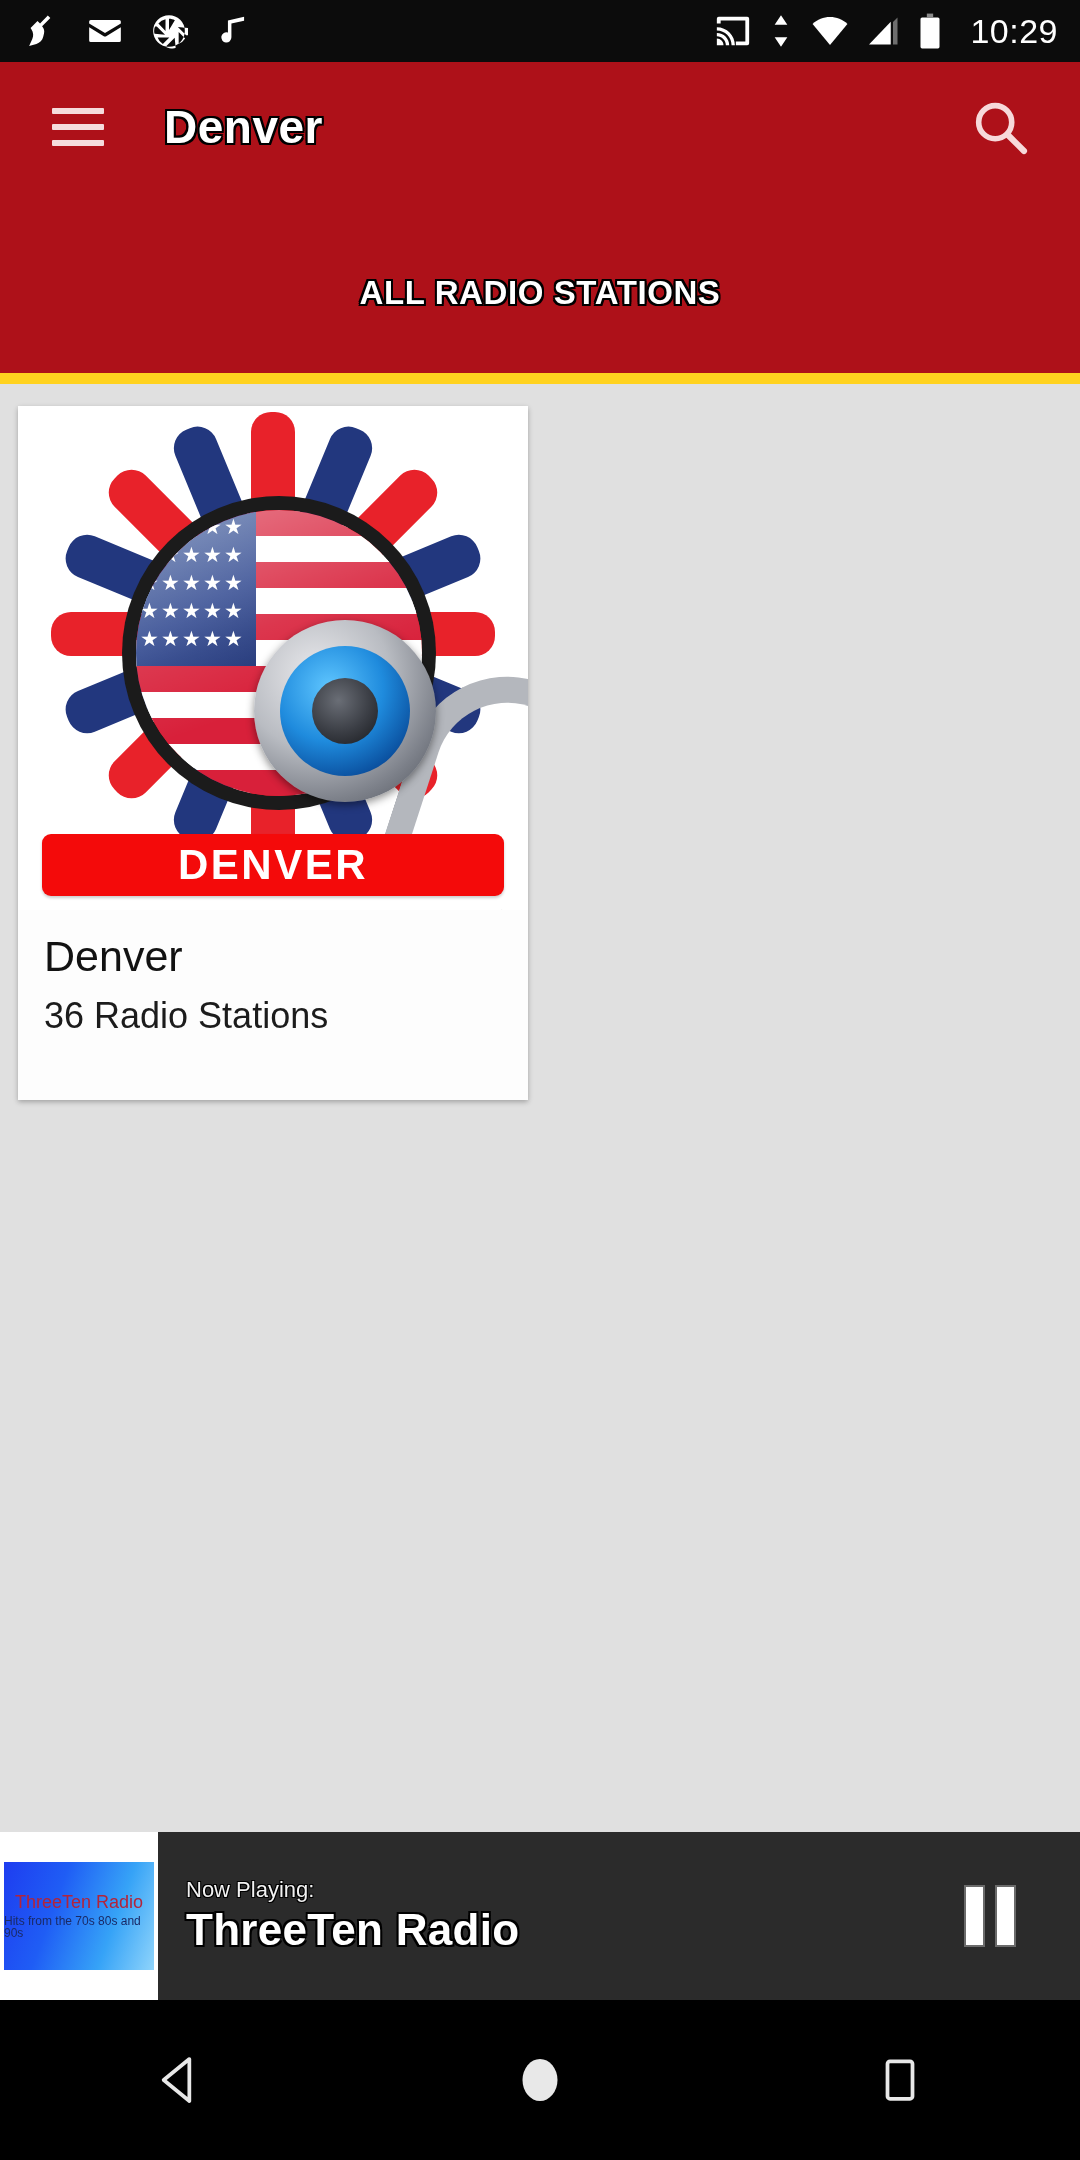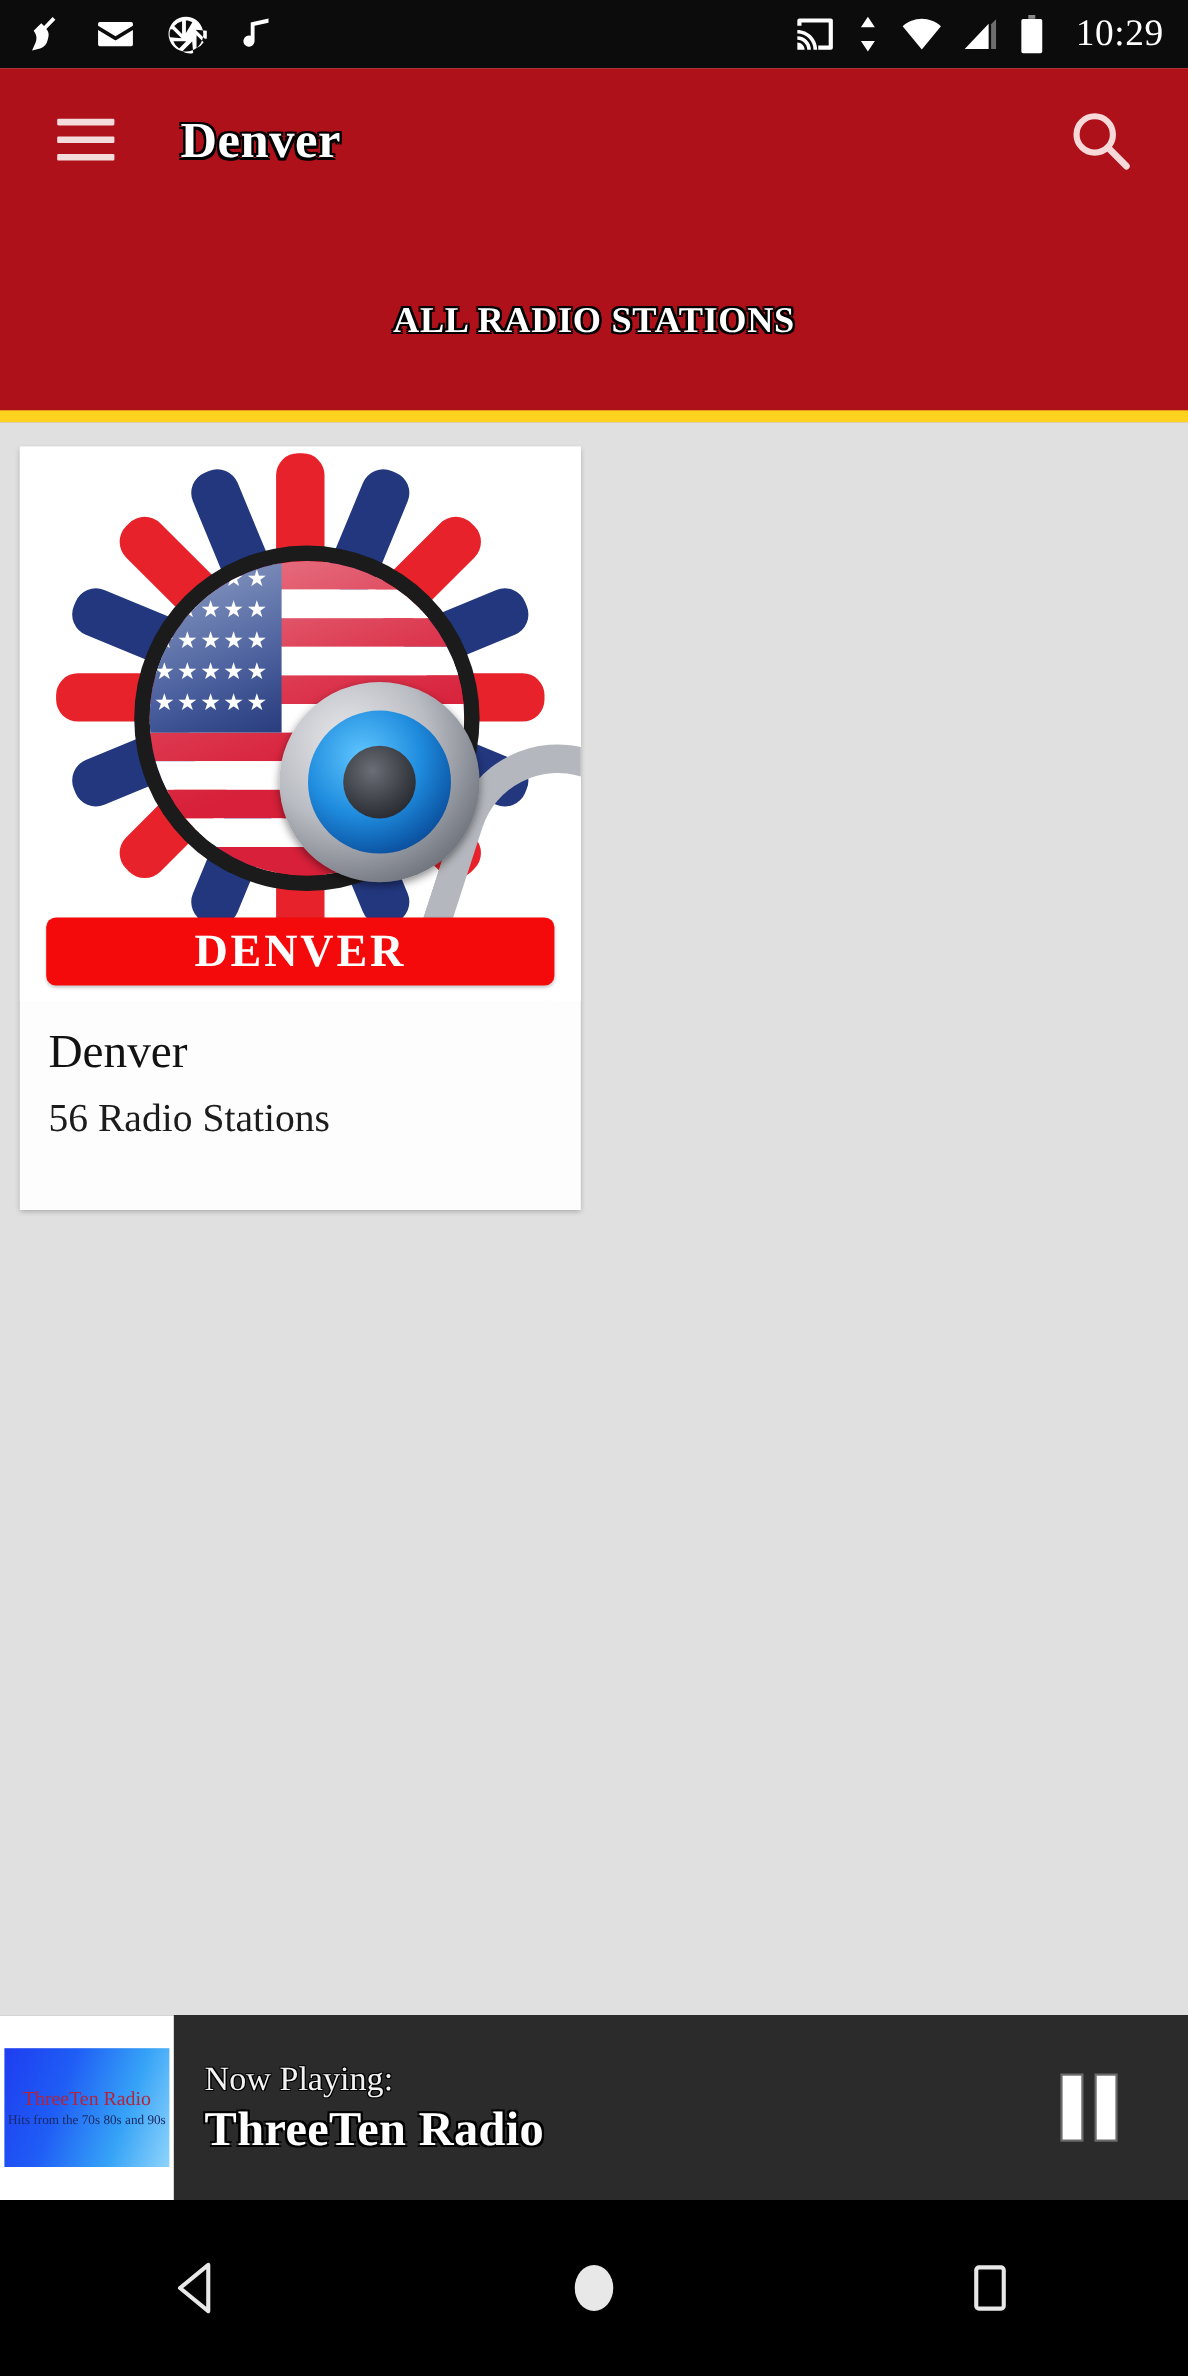--- a/index.html
+++ b/index.html
@@ -2,21 +2,21 @@
 <html><head>
 <meta charset="utf-8">
 <style>
   * { margin:0; padding:0; box-sizing:border-box; }
   html, body {
     width:1080px; height:2160px;
     background:#000;
     font-family:"Liberation Sans", sans-serif;
     overflow:hidden;
   }
-  #screen { position:relative; width:1080px; height:1668px; background:#e0e0e0;font-family:Liberation Serif, serif; }
+  #screen { position:relative; width:1080px; height:1668px; background:#e0e0e0; }
 
   
   .statusbar {
     position:absolute; top:0; left:0; width:1080px; height:62px;
     background:#0c0c0c; display:flex; align-items:center;
   }
   .sb-left { display:flex; align-items:center; gap:26px; padding-left:22px; }
   .sb-right { margin-left:auto; display:flex; align-items:center; gap:16px; padding-right:22px; }
   .sb-ico { display:block; }
   .sb-time {
@@ -148,21 +148,21 @@
   .np-thumb-inner {
     width:150px; height:108px;
     background:linear-gradient(110deg,#1e3df0 0%, #1f5df5 35%, #36a3f7 70%, #8fd4fb 100%);
     display:flex; flex-direction:column; align-items:center; justify-content:center;
     gap:4px;
   }
   .np-thumb-title { color:#b3243a; font-size:18px; font-weight:400; line-height:1; }
   .np-thumb-tag { color:#1a2a66; font-size:12px; font-weight:400; line-height:1; }
   .np-text { margin-left:28px; display:flex; flex-direction:column; justify-content:center; gap:2px; }
   .np-label {
-    color:#f2f2f2; font-size:31px; font-weight:400;
+    color:#f2f2f2; font-size:22px; font-weight:400;
     text-shadow:-1px -1px 0 #000, 1px -1px 0 #000, -1px 1px 0 #000, 1px 1px 0 #000;
   }
   .np-station {
     color:#ffffff; font-size:44px; font-weight:700; letter-spacing:0.3px;
     text-shadow:-2px -2px 0 #000, 2px -2px 0 #000, -2px 2px 0 #000, 2px 2px 0 #000;
   }
   .np-btn {
     margin-left:auto; margin-right:48px; width:84px; height:84px;
     display:flex; align-items:center; justify-content:center; gap:14px;
   }
@@ -315,21 +315,21 @@
             <div class="hp-ring"></div>
             <div class="hp-core"></div>
           </div>
           <div class="denver-banner">
             <span>DENVER</span>
           </div>
         </div>
       </div>
       <div class="card-text">
         <div class="card-title">Denver</div>
-        <div class="card-sub">56 Radio Stations</div>
+        <div class="card-sub">36 Radio Stations</div>
       </div>
     </div>
   </div>
 
   <div class="nowplaying">
     <div class="np-thumb">
       <div class="np-thumb-inner">
         <div class="np-thumb-title">ThreeTen Radio</div>
         <div class="np-thumb-tag">Hits from the 70s 80s and 90s</div>
       </div>

